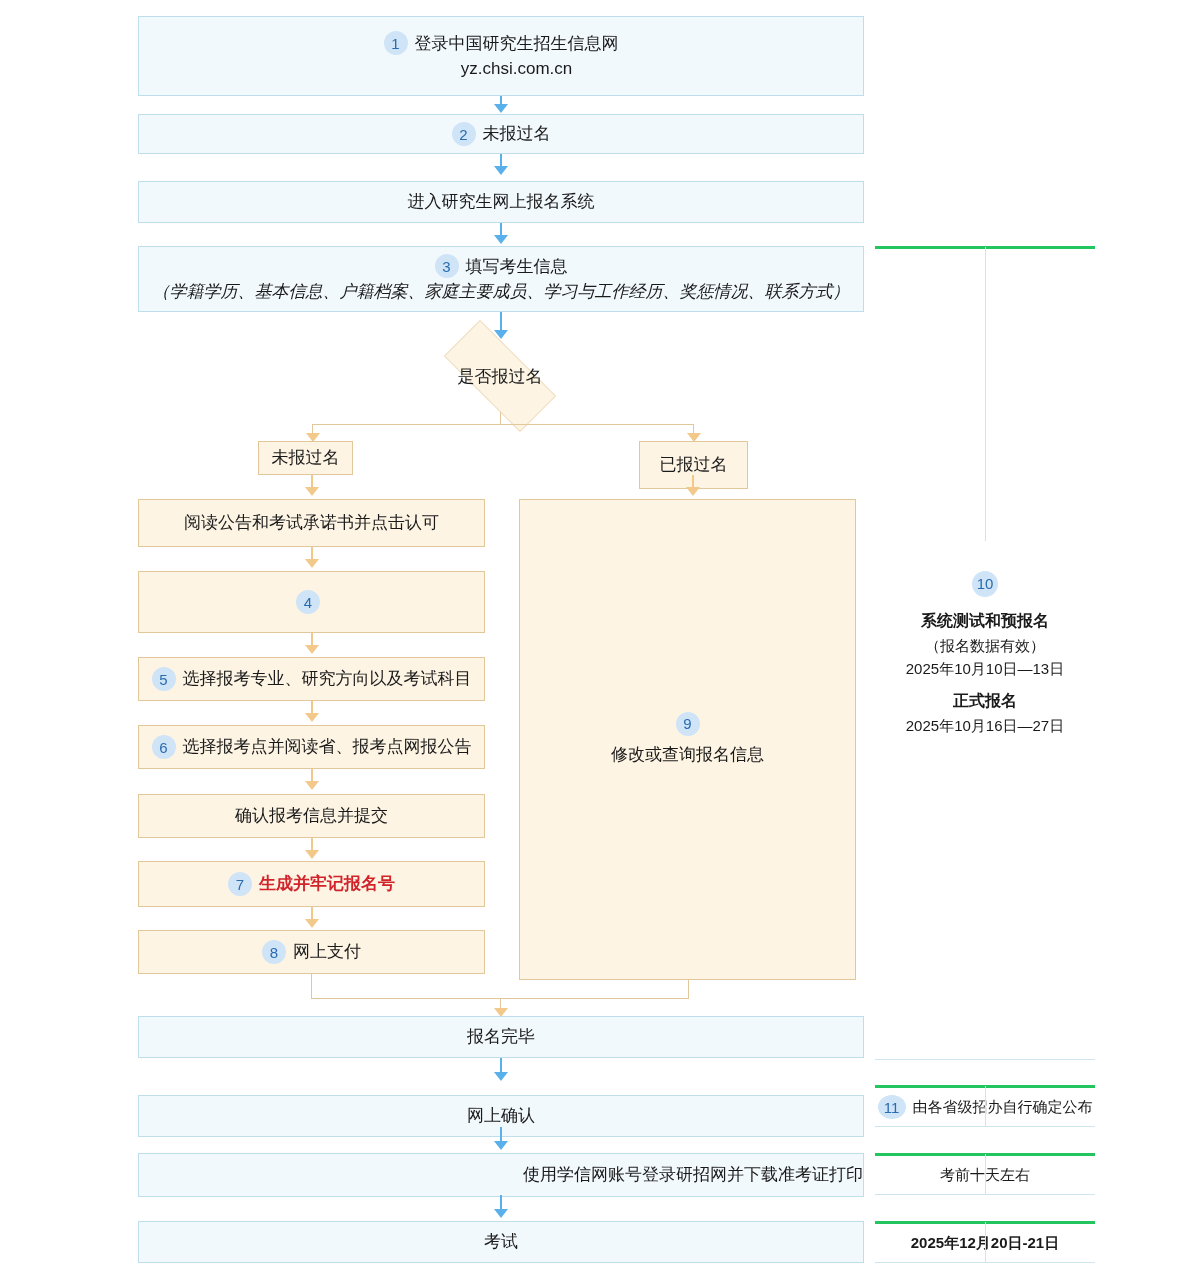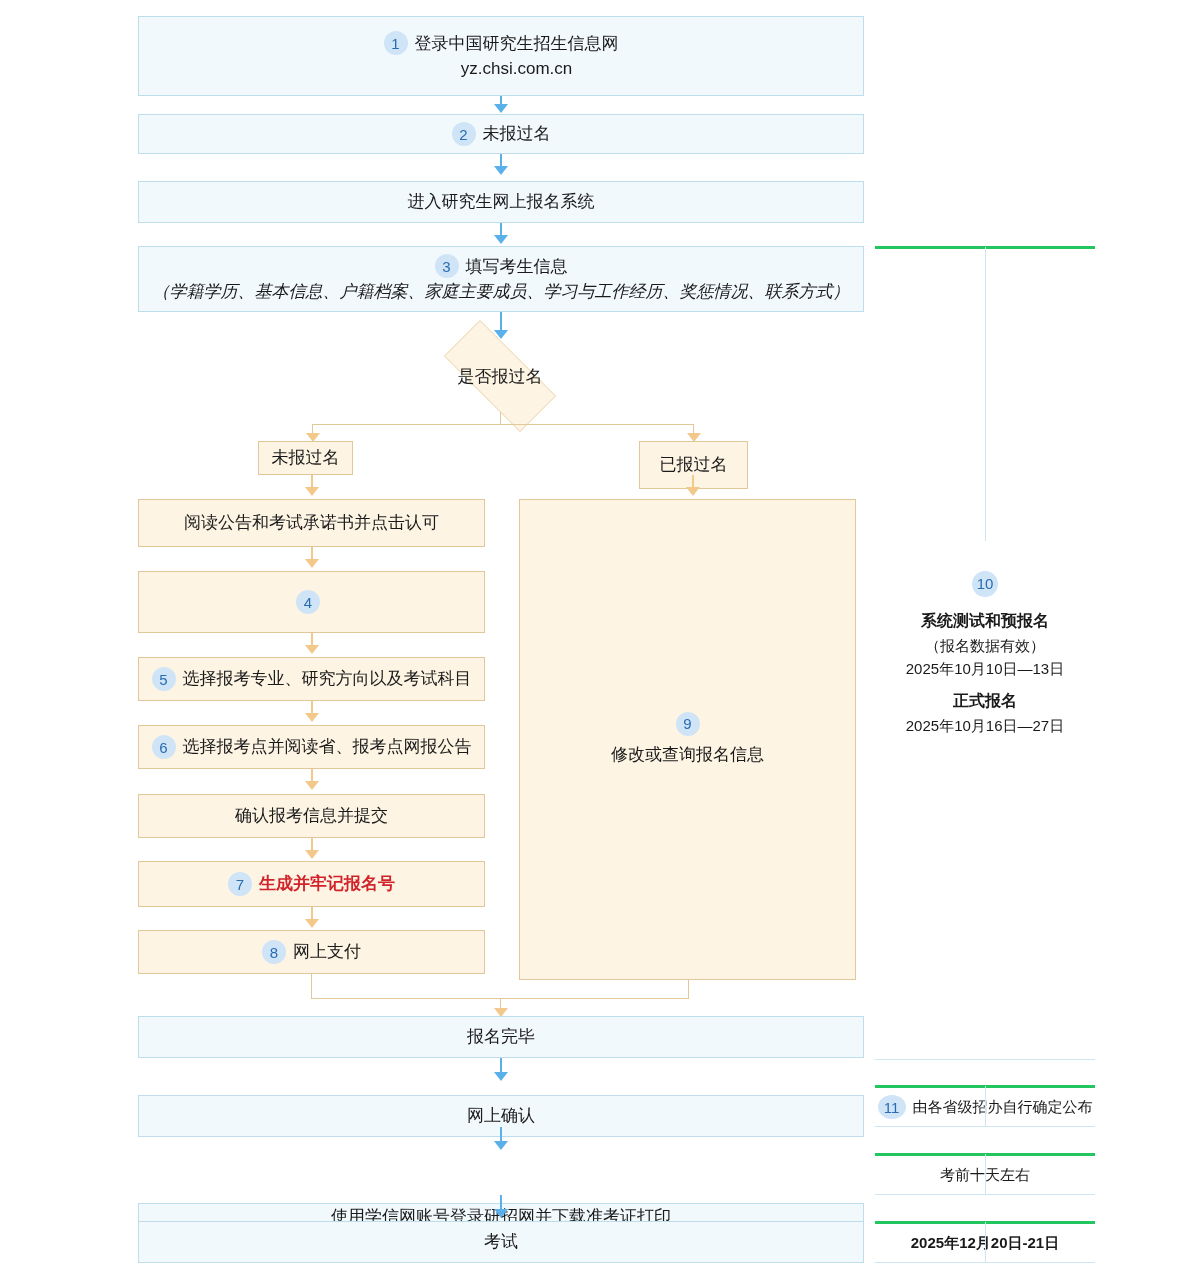--- a/index.html
+++ b/index.html
@@ -266,21 +266,21 @@
 </div>
 <div class="vline c-blue" style="left:500px; top:1058px; height:16px;"></div>
 <div class="arrow a-blue" style="left:494px; top:1072px;"></div>
 
 <div class="node node-blue" style="left:138px; top:1085px; width:726px; height:42px;margin-top:10px;">
   <div>网上确认</div>
 </div>
 <div class="vline c-blue" style="left:500px; top:1127px; height:16px;"></div>
 <div class="arrow a-blue" style="left:494px; top:1141px;"></div>
 
-<div class="node node-blue" style="left:138px; top:1203px; width:726px; height:28px;">
+<div class="node node-blue" style="left:138px; top:1153px; width:726px; height:44px;align-items:flex-end;">
   <div>使用学信网账号登录研招网并下载准考证打印</div>
 </div>
 <div class="vline c-blue" style="left:500px; top:1195px; height:16px;"></div>
 <div class="arrow a-blue" style="left:494px; top:1209px;"></div>
 
 <div class="node node-blue" style="left:138px; top:1221px; width:726px; height:42px;justify-content:center;">
   <div>考试</div>
 </div>
 
 <div class="tl-cell" style="left:875px; top:246px; width:220px; height:814px;">

